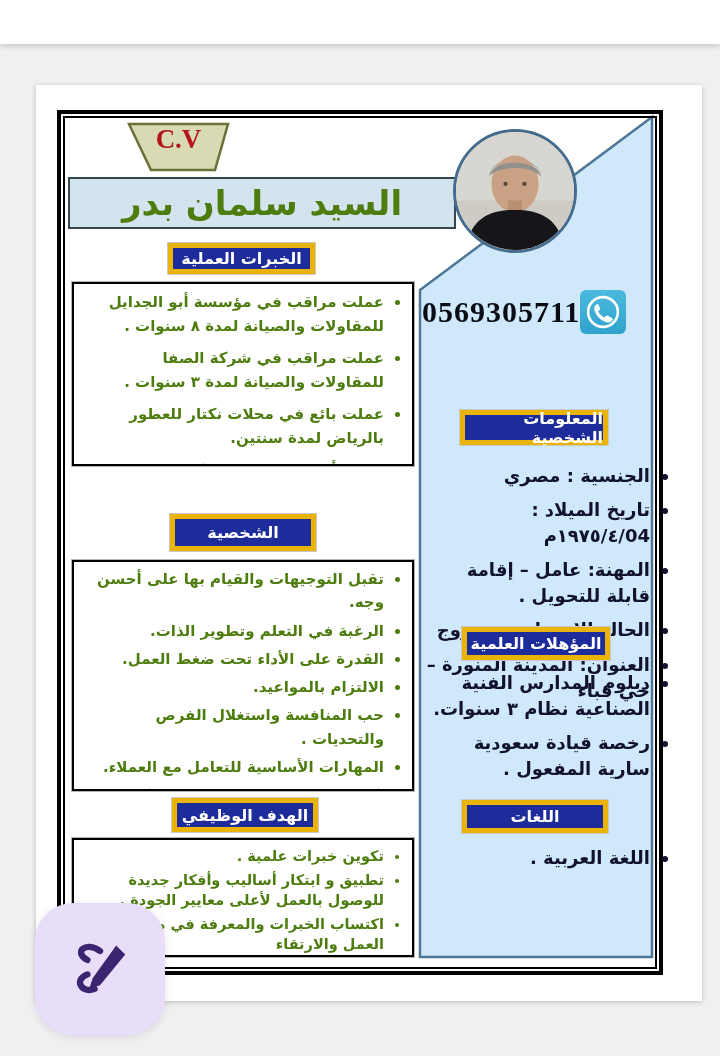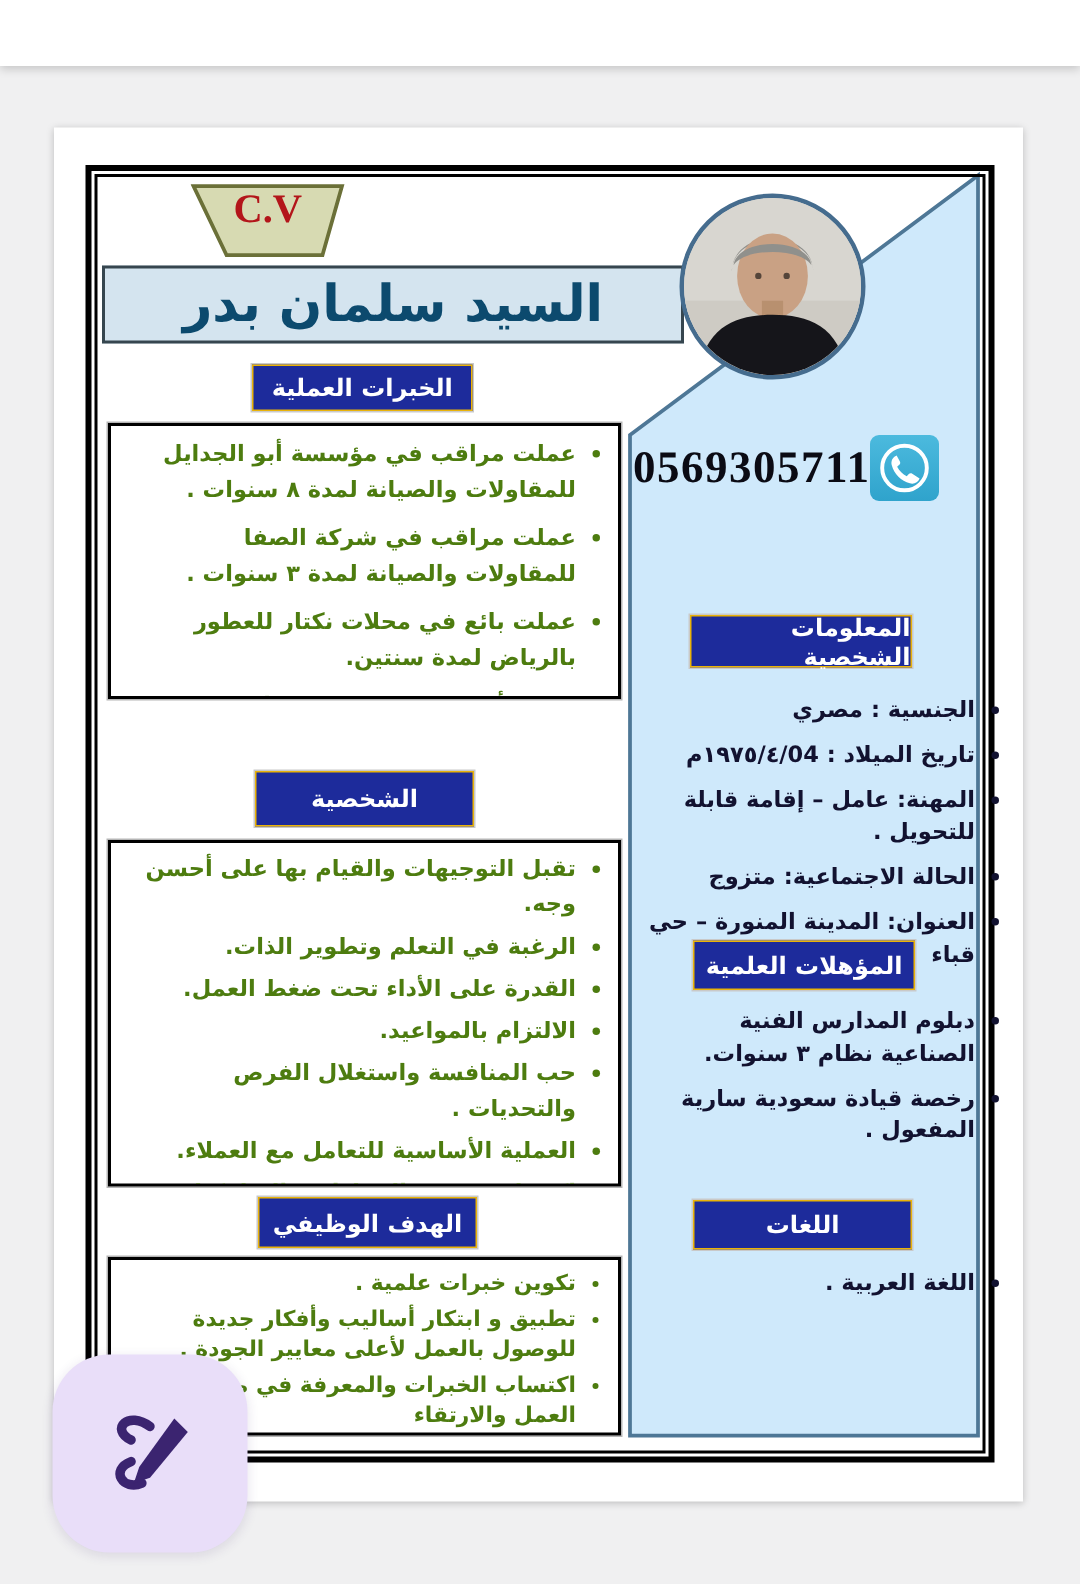--- a/index.html
+++ b/index.html
@@ -7,34 +7,34 @@
     width:720px;height:1056px;position:relative;overflow:hidden;
     background:#f0f0f1;
     font-family:"DejaVu Sans",sans-serif;
   }
   .top-bar{
     position:absolute;left:0;top:0;width:720px;height:44px;
     background:#ffffff;box-shadow:0 2px 6px rgba(0,0,0,.18);
   }
   .page{
     position:absolute;left:36px;top:85px;width:646px;height:916px;
-    background:#ffffff;box-shadow:0 1px 5px rgba(0,0,0,.22);
+    background:#ffffff;box-shadow:0 1px 5px rgba(0,0,0,.22);padding-left:20px;
   }
   .cv-outer{
     position:absolute;left:21px;top:25px;width:606px;height:865px;
     border:4px solid #000;box-sizing:border-box;z-index:5;pointer-events:none;
   }
   .cv-inner{position:absolute;inset:2px;border:2px solid #000;}
   .blue-svg{position:absolute;left:0;top:0;z-index:1;}
   
   .name-box{
     position:absolute;left:32px;top:92px;width:388px;height:52px;z-index:10;
     background:#d4e4ef;border:2px solid #36464f;box-sizing:border-box;
     display:flex;align-items:center;justify-content:center;direction:rtl;
-    font-size:34px;font-weight:bold;color:#0c4a6e;letter-spacing:2px;
+    font-size:34px;font-weight:bold;color:#4d7c0f;letter-spacing:2px;
   }
   .badge-wrap{position:absolute;left:91px;top:37px;width:103px;height:50px;z-index:10;}
   .badge-label{
     position:absolute;left:0;top:2px;width:100%;text-align:center;
     font-family:"Liberation Serif","DejaVu Serif",serif;
     font-size:27px;font-weight:bold;color:#b3151a;
   }
   .photo{
     position:absolute;left:417px;top:44px;width:124px;height:124px;z-index:12;
     border-radius:50%;border:3px solid #456c8e;overflow:hidden;background:#d8d6d0;
@@ -48,21 +48,21 @@
     font-family:"Liberation Serif","DejaVu Serif",serif;
     font-size:30px;font-weight:bold;color:#0b0b14;letter-spacing:1px;
   }
   .phone-icon{
     width:46px;height:44px;border-radius:6px;
     background:linear-gradient(180deg,#4cbade,#2fa3cc);
     display:flex;align-items:center;justify-content:center;
   }
   
   .hdr{
-    position:absolute;z-index:10;background:#1d2b9b;border:1px solid #eab308;
+    position:absolute;z-index:10;background:#1d2b9b;border:5px solid #eab308;
     box-sizing:border-box;display:flex;align-items:center;justify-content:center;
     color:#ffffff;font-weight:bold;font-size:16px;direction:rtl;
     box-shadow:0 0 0 1px #c9c9c9;
   }
   
   .box{
     position:absolute;z-index:10;background:#ffffff;border:2px solid #000;
     box-sizing:border-box;box-shadow:0 0 0 1px #b5b5b5;overflow:hidden;
   }
   ul.blist{
@@ -73,21 +73,21 @@
     margin-bottom:5px;text-align:right;
   }
   ul.exp li{line-height:1.6;margin-bottom:8px;}
   ul.obj li{line-height:1.42;margin-bottom:3px;font-size:14.5px;}
   
   ul.rlist{
     position:absolute;z-index:10;direction:rtl;list-style:disc;
     margin:0;padding:0 22px 0 0;
   }
   ul.rlist li{
-    font-size:15px;font-weight:bold;color:#121230;line-height:1.45;
+    font-size:18px;font-weight:bold;color:#121230;line-height:1.45;
     margin-bottom:8px;text-align:right;
   }
   
   .fab{
     position:absolute;left:35px;top:903px;width:130px;height:132px;z-index:50;
     background:#e9def9;border-radius:38px;border:none;cursor:pointer;
     display:flex;align-items:center;justify-content:center;
     box-shadow:0 2px 8px rgba(60,30,110,.12);
   }
 </style>
@@ -150,21 +150,21 @@
   </div>
 
   <div class="hdr" style="left:134px;top:429px;width:146px;height:37px">الشخصية</div>
   <div class="box" style="left:36px;top:475px;width:342px;height:231px">
     <ul class="blist">
       <li>تقبل التوجيهات والقيام بها على أحسن وجه.</li>
       <li>الرغبة في التعلم وتطوير الذات.</li>
       <li>القدرة على الأداء تحت ضغط العمل.</li>
       <li>الالتزام بالمواعيد.</li>
       <li>حب المنافسة واستغلال الفرص والتحديات .</li>
-      <li>العملية الأساسية للتعامل مع العملاء.</li>
+      <li>المهارات الأساسية للتعامل مع العملاء.</li>
       <li>اكتساب وتنمية المهارات والسلوكيات الوظيفية.</li>
 
     </ul>
   </div>
 
   <div class="hdr" style="left:136px;top:713px;width:146px;height:34px">الهدف الوظيفي</div>
   <div class="box" style="left:36px;top:753px;width:342px;height:119px">
     <ul class="blist obj">
       <li>تكوين خبرات علمية .</li>
       <li>تطبيق و ابتكار أساليب وأفكار جديدة للوصول بالعمل لأعلى معايير الجودة .</li>

